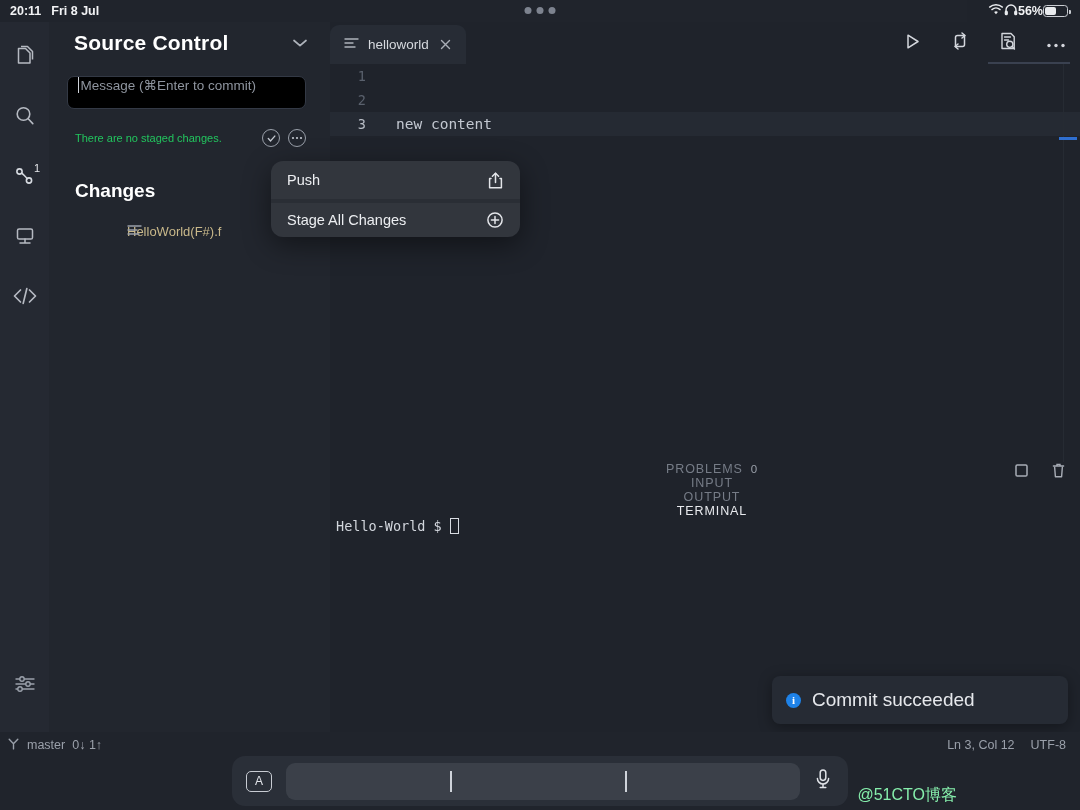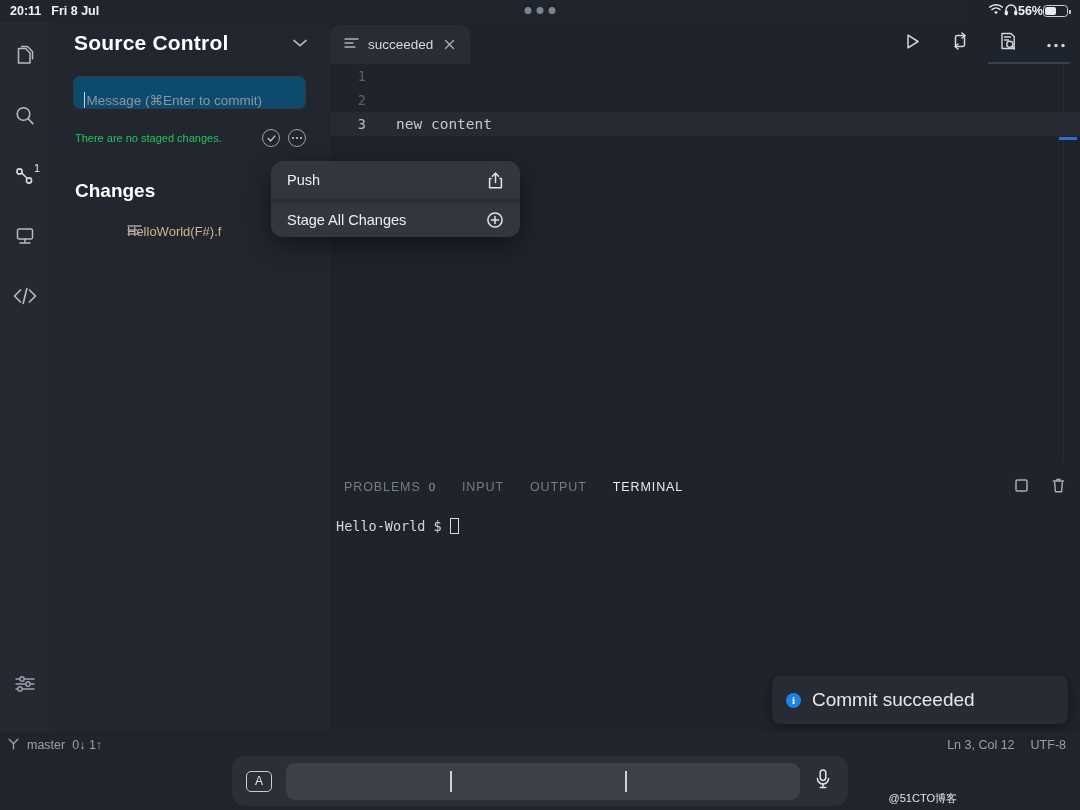--- a/index.html
+++ b/index.html
@@ -59,23 +59,23 @@
     position: absolute; top: 22px; left: 49px; width: 281px; height: 710px;
     background: #22262e;
   }
   .sb-header {
     height: 42px; display: flex; align-items: center; justify-content: space-between;
     padding: 0 22px 0 25px;
   }
   .sb-title { color: #ffffff; font-size: 21px; font-weight: bold; letter-spacing: .2px; }
   .sb-chevron { color: #aeb3bb; }
   .commit-box {
-    margin: 12px 24px 0 24px; height: 33px;
-    background: #0c4a6e; border: 1px solid #333945; border-radius: 7px;
-    display: flex; align-items: flex-end; padding: 0 10px;
+    margin: 12px 24px 0 18px; height: 33px;
+    background: #000000; border: 1px solid #333945; border-radius: 7px;
+    display: flex; align-items: flex-start; padding: 0 10px;
     position: relative;
   }
   .commit-caret {
     width: 1.4px; height: 16px; background: #cfd3da; margin-right: 1px;
   }
   .commit-ph { color: #8f959f; font-size: 13.5px; }
   .staged-row {
     margin: 20px 24px 0 26px; display: flex; align-items: center;
   }
   .staged-text { color: #22c55e; font-size: 11px; flex: 1; }
@@ -122,22 +122,23 @@
   }
   .gutter.cur { color: #b8bdc6; }
   .code-text { color: #c3c8d1; padding-left: 18px; }
   .minimap-mark { position: absolute; right: 3px; top: 73px; width: 18px; height: 3px; background: #2f6fd0; }
   .editor-vline { position: absolute; right: 16px; top: 0; bottom: 0; width: 1px; background: #262b33; }
   .tab-underline { position: absolute; left: 658px; top: 40px; width: 82px; height: 2px; background: #3a4150; }
 
   
   .panel { position: absolute; top: 440px; left: 0; right: 0; bottom: 0; }
   .panel-tabs {
-    height: 50px; display: flex; align-items: center; gap: 26px; padding-left: 14px;
+    height: 50px; display: flex; align-items: center; padding-left: 14px;
     position: relative;
+    flex-direction: column;
   }
   .ptab { font-size: 12.5px; letter-spacing: .9px; color: #767c87; display: flex; align-items: center; gap: 8px; }
   .ptab.active { color: #e8eaee; }
   .ptab .count { font-size: 11.5px; color: #9aa0aa; }
   .panel-actions { position: absolute; right: 14px; display: flex; gap: 22px; align-items: center; color: #a8adb6; }
   .term-line {
     padding: 6px 0 0 6px; color: #d2d6dd;
     font-family: "DejaVu Sans Mono", monospace; font-size: 13.5px;
     display: flex; align-items: center; gap: 8px;
   }
@@ -352,21 +353,21 @@
   </div>
 
   <div class="editor-area">
     <div class="tabbar">
       <div class="tab">
         <span>
           <svg width="15" height="12" viewBox="0 0 15 12">
               <path d="M1 2h13M1 6h8M1 10h10" stroke="#aeb3bb" stroke-width="1.4" stroke-linecap="round"></path>
             </svg>
         </span>
-        <span>succeeded</span>
+        <span>helloworld</span>
         <span class="close">
           <svg width="11" height="11" viewBox="0 0 11 11">
               <path d="M1.5 1.5l8 8M9.5 1.5l-8 8" stroke="#a9aeb7" stroke-width="1.4" stroke-linecap="round"></path>
             </svg>
         </span>
       </div>
       <div class="tab-actions">
         <span>
           <svg width="19" height="19" viewBox="0 0 19 19">
               <path d="M5 3.2l10 6.3-10 6.3z" stroke="#d4d7dd" stroke-width="1.5" fill="none" stroke-linejoin="round"></path>
@@ -498,15 +499,15 @@
     </span>
     <span class="kb-mic">
       <svg width="18" height="22" viewBox="0 0 18 22">
           <rect x="6.2" y="2" width="5.6" height="10.4" rx="2.8" stroke="#dfe2e7" stroke-width="1.5" fill="none"></rect>
           <path d="M3.4 10.4a5.6 5.6 0 0 0 11.2 0" stroke="#dfe2e7" stroke-width="1.5" fill="none" stroke-linecap="round"></path>
           <path d="M9 16.2v3.4M6.2 19.6h5.6" stroke="#dfe2e7" stroke-width="1.5" stroke-linecap="round"></path>
         </svg>
     </span>
   </div>
 
-  <div style="position:absolute;right:10px;bottom:4px;color:#e5e5e5;font-size:11px;text-align:right;">@51CTO博客</div>
+  <div style="position:absolute;right:10px;bottom:4px;color:#86efac;font-size:16px;text-align:right;">@51CTO博客</div>
 
 </div>
 
 </body></html>

